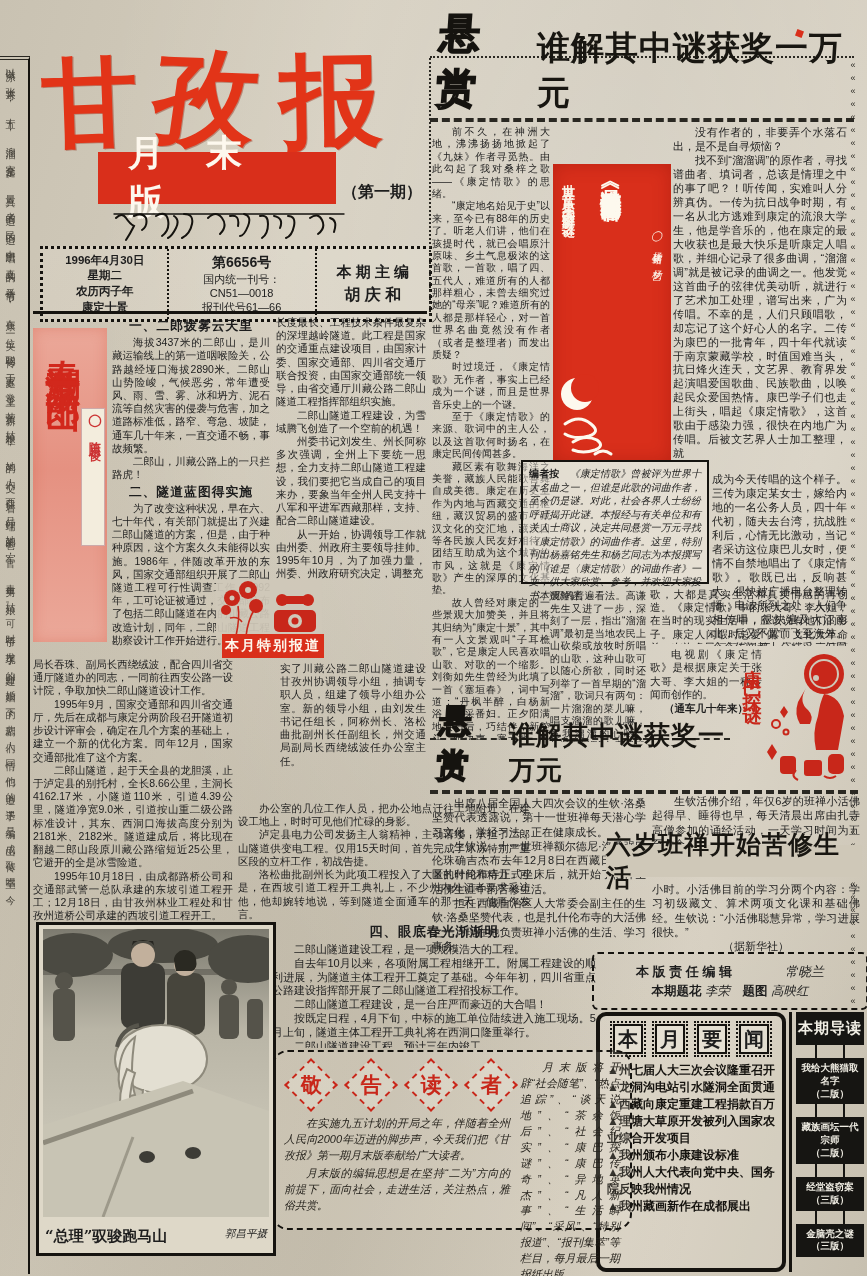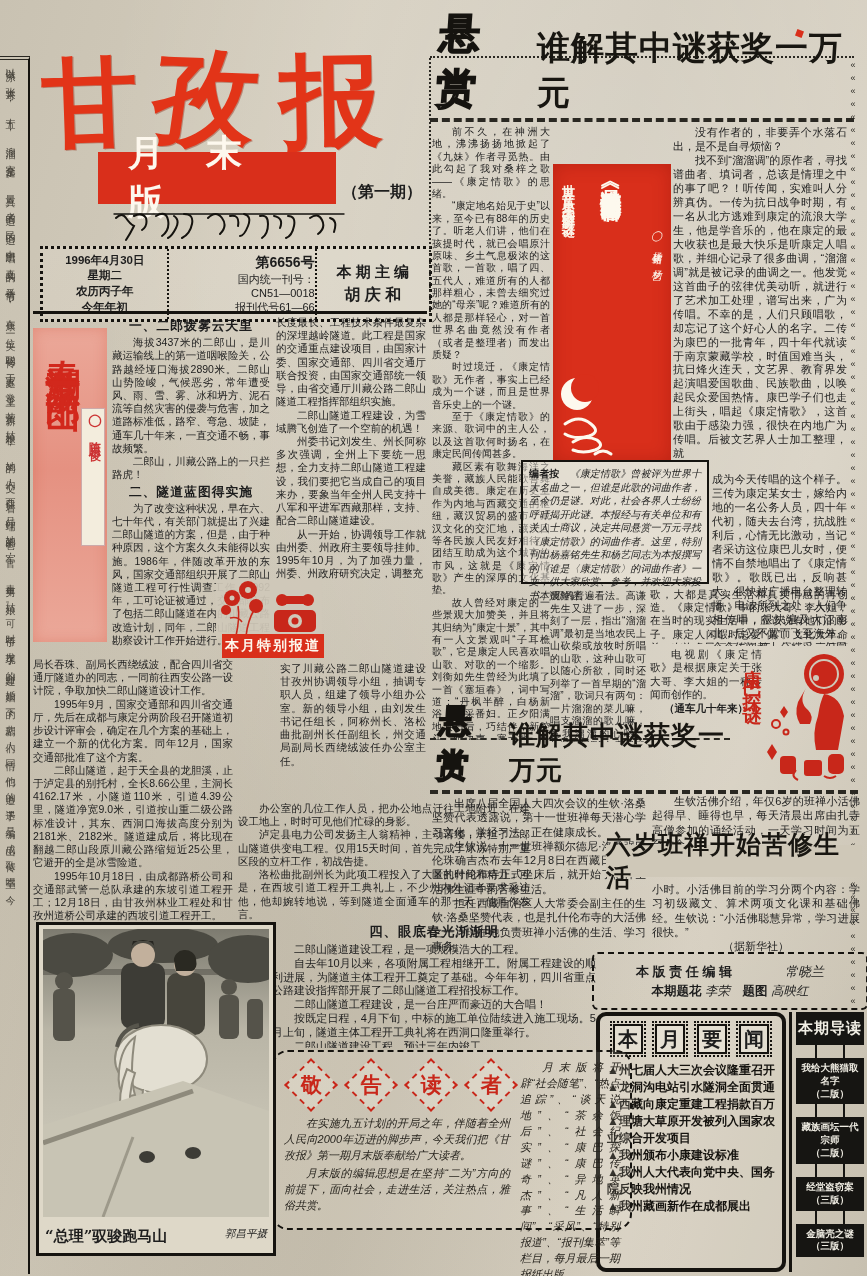--- a/index.html
+++ b/index.html
@@ -65,23 +65,23 @@
         <path d="M2 4 h230" stroke-width="1.4"></path>
       </g>
     </svg>
   </div>
 
   <div class="abs" style="left:40px;top:246px;width:386px;height:70px;border:3px dotted #15130f;display:flex;background:rgba(246,240,228,.2);">
     <div style="flex:1.1;border-right:2px dotted #15130f;display:flex;flex-direction:column;align-items:center;justify-content:center;font-size:11.5px;font-weight:bold;line-height:1.35;">
       <span>1996年4月30日</span>
       <span>星期二</span>
       <span>农历丙子年</span>
-      <span>今年年初</span>
-    </div>
-    <div style="flex:1.3;border-right:2px dotted #15130f;display:flex;flex-direction:column;align-items:flex-end;justify-content:center;font-size:11px;line-height:1.3;">
+      <span>康定十景</span>
+    </div>
+    <div style="flex:1.3;border-right:2px dotted #15130f;display:flex;flex-direction:column;align-items:center;justify-content:center;font-size:11px;line-height:1.3;">
       <span style="font-size:14px;font-weight:bold;">第6656号</span>
       <span>国内统一刊号：</span>
       <span>CN51—0018</span>
       <span>报刊代号61—66</span>
     </div>
     <div style="flex:1;display:flex;flex-direction:column;align-items:center;justify-content:center;line-height:1.5;">
       <span style="font-size:15px;font-weight:900;">本 期 主 编</span>
       <span style="font-size:16px;font-weight:900;">胡 庆 和</span>
     </div>
   </div>

